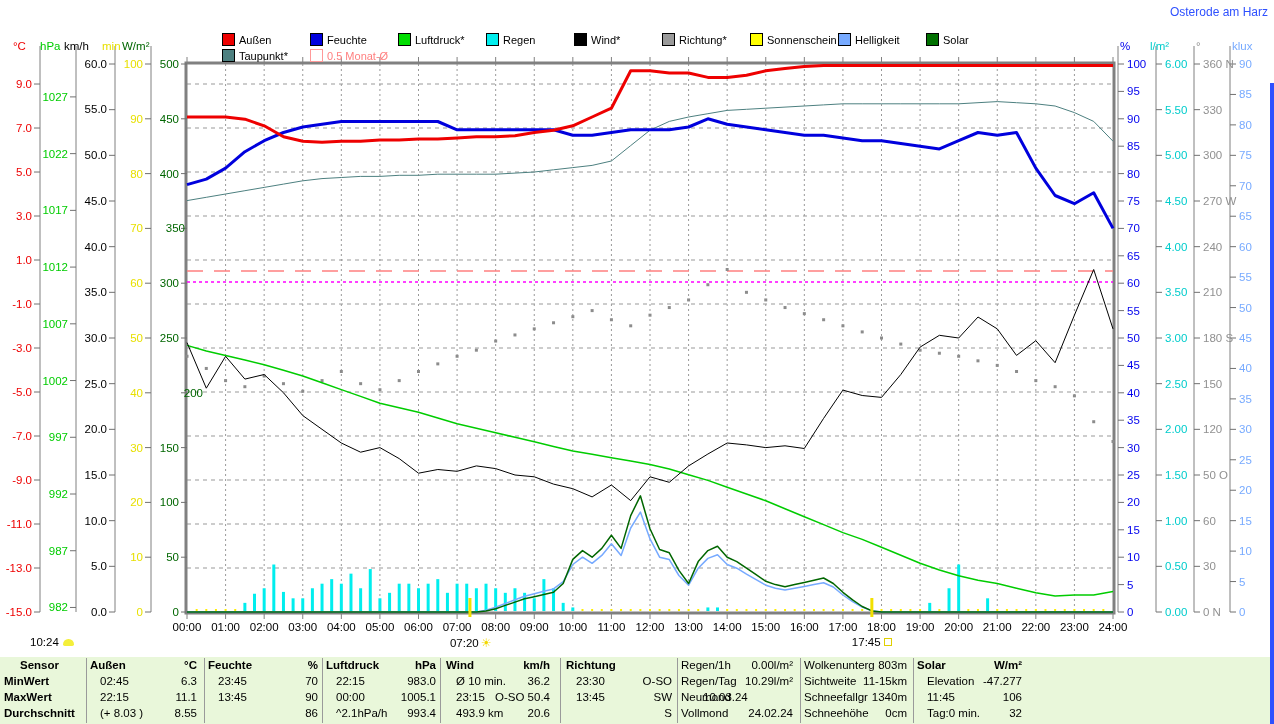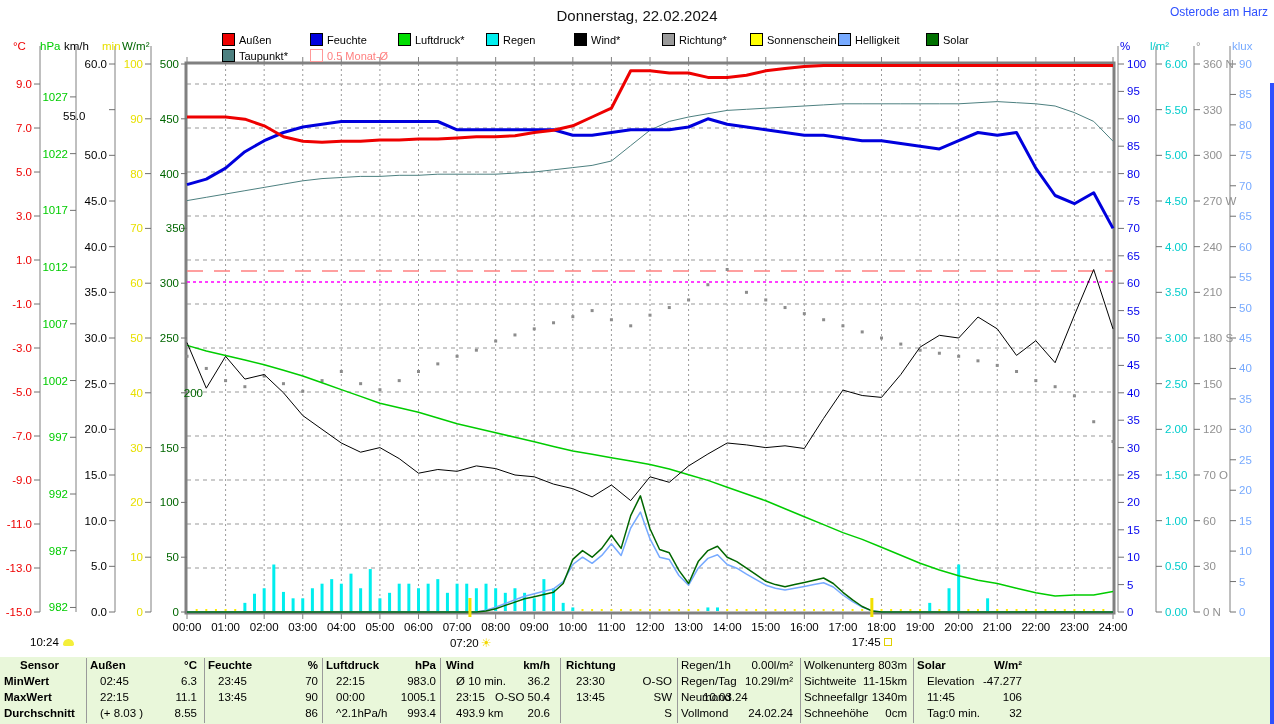--- a/index.html
+++ b/index.html
@@ -466,21 +466,20 @@
       </g>
       <g>
         <polyline points="187.0,117.0 206.3,117.0 225.6,117.0 244.9,119.2 264.2,125.8 283.5,136.8 302.8,141.2 322.0,142.3 341.3,141.2 360.6,141.2 379.9,140.1 399.2,140.1 418.5,139.0 437.8,139.0 457.1,137.9 476.4,136.8 495.7,136.8 515.0,135.7 534.3,132.4 553.5,130.2 572.8,125.8 592.1,117.0 611.4,108.2 630.7,70.8 650.0,70.8 669.3,73.0 688.6,73.0 707.9,77.4 727.2,77.4 746.5,75.2 765.8,70.8 785.0,68.6 804.3,66.4 823.6,65.5 842.9,65.5 862.2,65.5 881.5,65.5 900.8,65.5 920.1,65.5 939.4,65.5 958.7,65.5 978.0,65.5 997.3,65.5 1016.5,65.5 1035.8,65.5 1055.1,65.5 1074.4,65.5 1093.7,65.5 1113.0,65.5" fill="none" stroke="#ee0000" stroke-width="3" stroke-linejoin="round"></polyline>
       </g>
       <g>
         <line x1="469.9444444444444" y1="598" x2="469.9444444444444" y2="617" stroke="#f2e000" stroke-width="3"></line>
         <line x1="871.8541666666666" y1="598" x2="871.8541666666666" y2="617" stroke="#f2e000" stroke-width="3"></line>
       </g>
     </svg>
 
-  <div class="title">Donnerstag, 22.02.2024</div>
   <div class="loc">Osterode am Harz</div>
 
   <div id="legend">
       <div class="legend-item" style="left: 222px; top: 33px;"><span class="sw" style="background: rgb(238, 0, 0);"></span><span>Außen</span></div>
       <div class="legend-item" style="left: 310px; top: 33px;"><span class="sw" style="background: rgb(0, 0, 221);"></span><span>Feuchte</span></div>
       <div class="legend-item" style="left: 398px; top: 33px;"><span class="sw" style="background: rgb(0, 221, 0);"></span><span>Luftdruck*</span></div>
       <div class="legend-item" style="left: 486px; top: 33px;"><span class="sw" style="background: rgb(0, 238, 238);"></span><span>Regen</span></div>
       <div class="legend-item" style="left: 574px; top: 33px;"><span class="sw" style="background: rgb(0, 0, 0);"></span><span>Wind*</span></div>
       <div class="legend-item" style="left: 662px; top: 33px;"><span class="sw" style="background: rgb(154, 154, 154);"></span><span>Richtung*</span></div>
       <div class="legend-item" style="left: 750px; top: 33px;"><span class="sw" style="background: rgb(255, 255, 0);"></span><span>Sonnenschein</span></div>
@@ -509,21 +508,21 @@
       <div class="tick-label" style="color: rgb(0, 204, 0); left: 24px; width: 44px; text-align: right; top: 204.36px;">1017</div>
       <div class="tick-label" style="color: rgb(0, 204, 0); left: 24px; width: 44px; text-align: right; top: 261.089px;">1012</div>
       <div class="tick-label" style="color: rgb(0, 204, 0); left: 24px; width: 44px; text-align: right; top: 317.818px;">1007</div>
       <div class="tick-label" style="color: rgb(0, 204, 0); left: 24px; width: 44px; text-align: right; top: 374.547px;">1002</div>
       <div class="tick-label" style="color: rgb(0, 204, 0); left: 24px; width: 44px; text-align: right; top: 431.275px;">997</div>
       <div class="tick-label" style="color: rgb(0, 204, 0); left: 24px; width: 44px; text-align: right; top: 488.004px;">992</div>
       <div class="tick-label" style="color: rgb(0, 204, 0); left: 24px; width: 44px; text-align: right; top: 544.733px;">987</div>
       <div class="tick-label" style="color: rgb(0, 204, 0); left: 24px; width: 44px; text-align: right; top: 601.462px;">982</div>
       <div class="tick-label" style="color: rgb(0, 204, 0); left: 40px; top: 40px;">hPa</div>
       <div class="tick-label" style="color: rgb(0, 0, 0); left: 63px; width: 44px; text-align: right; top: 58px;">60.0</div>
-      <div class="tick-label" style="color: rgb(0, 0, 0); left: 63px; width: 44px; top: 110px;">55.0</div>
+      <div class="tick-label" style="color: rgb(0, 0, 0); left: 63px; width: 44px; text-align: right; top: 103px;">55.0</div>
       <div class="tick-label" style="color: rgb(0, 0, 0); left: 63px; width: 44px; text-align: right; top: 149.333px;">50.0</div>
       <div class="tick-label" style="color: rgb(0, 0, 0); left: 63px; width: 44px; text-align: right; top: 195px;">45.0</div>
       <div class="tick-label" style="color: rgb(0, 0, 0); left: 63px; width: 44px; text-align: right; top: 240.667px;">40.0</div>
       <div class="tick-label" style="color: rgb(0, 0, 0); left: 63px; width: 44px; text-align: right; top: 286.333px;">35.0</div>
       <div class="tick-label" style="color: rgb(0, 0, 0); left: 63px; width: 44px; text-align: right; top: 332px;">30.0</div>
       <div class="tick-label" style="color: rgb(0, 0, 0); left: 63px; width: 44px; text-align: right; top: 377.667px;">25.0</div>
       <div class="tick-label" style="color: rgb(0, 0, 0); left: 63px; width: 44px; text-align: right; top: 423.333px;">20.0</div>
       <div class="tick-label" style="color: rgb(0, 0, 0); left: 63px; width: 44px; text-align: right; top: 469px;">15.0</div>
       <div class="tick-label" style="color: rgb(0, 0, 0); left: 63px; width: 44px; text-align: right; top: 514.667px;">10.0</div>
       <div class="tick-label" style="color: rgb(0, 0, 0); left: 63px; width: 44px; text-align: right; top: 560.333px;">5.0</div>
@@ -591,21 +590,21 @@
       <div class="tick-label" style="color: rgb(0, 204, 204); left: 1150px; top: 40px;">l/m²</div>
       <div class="tick-label" style="color: rgb(144, 144, 144); left: 1203px; top: 58px;">360 N</div>
       <div class="tick-label" style="color: rgb(144, 144, 144); left: 1203px; top: 103.667px;">330</div>
       <div class="tick-label" style="color: rgb(144, 144, 144); left: 1203px; top: 149.333px;">300</div>
       <div class="tick-label" style="color: rgb(144, 144, 144); left: 1203px; top: 195px;">270 W</div>
       <div class="tick-label" style="color: rgb(144, 144, 144); left: 1203px; top: 240.667px;">240</div>
       <div class="tick-label" style="color: rgb(144, 144, 144); left: 1203px; top: 286.333px;">210</div>
       <div class="tick-label" style="color: rgb(144, 144, 144); left: 1203px; top: 332px;">180 S</div>
       <div class="tick-label" style="color: rgb(144, 144, 144); left: 1203px; top: 377.667px;">150</div>
       <div class="tick-label" style="color: rgb(144, 144, 144); left: 1203px; top: 423.333px;">120</div>
-      <div class="tick-label" style="color: rgb(144, 144, 144); left: 1203px; top: 469px;">70 O</div>
+      <div class="tick-label" style="color: rgb(144, 144, 144); left: 1203px; top: 469px;">50 O</div>
       <div class="tick-label" style="color: rgb(144, 144, 144); left: 1203px; top: 514.667px;">60</div>
       <div class="tick-label" style="color: rgb(144, 144, 144); left: 1203px; top: 560.333px;">30</div>
       <div class="tick-label" style="color: rgb(144, 144, 144); left: 1203px; top: 606px;">0  N</div>
       <div class="tick-label" style="color: rgb(144, 144, 144); left: 1196px; top: 40px;">°</div>
       <div class="tick-label" style="color: rgb(119, 170, 255); left: 1239px; top: 58px;">90</div>
       <div class="tick-label" style="color: rgb(119, 170, 255); left: 1239px; top: 88.4444px;">85</div>
       <div class="tick-label" style="color: rgb(119, 170, 255); left: 1239px; top: 118.889px;">80</div>
       <div class="tick-label" style="color: rgb(119, 170, 255); left: 1239px; top: 149.333px;">75</div>
       <div class="tick-label" style="color: rgb(119, 170, 255); left: 1239px; top: 179.778px;">70</div>
       <div class="tick-label" style="color: rgb(119, 170, 255); left: 1239px; top: 210.222px;">65</div>

